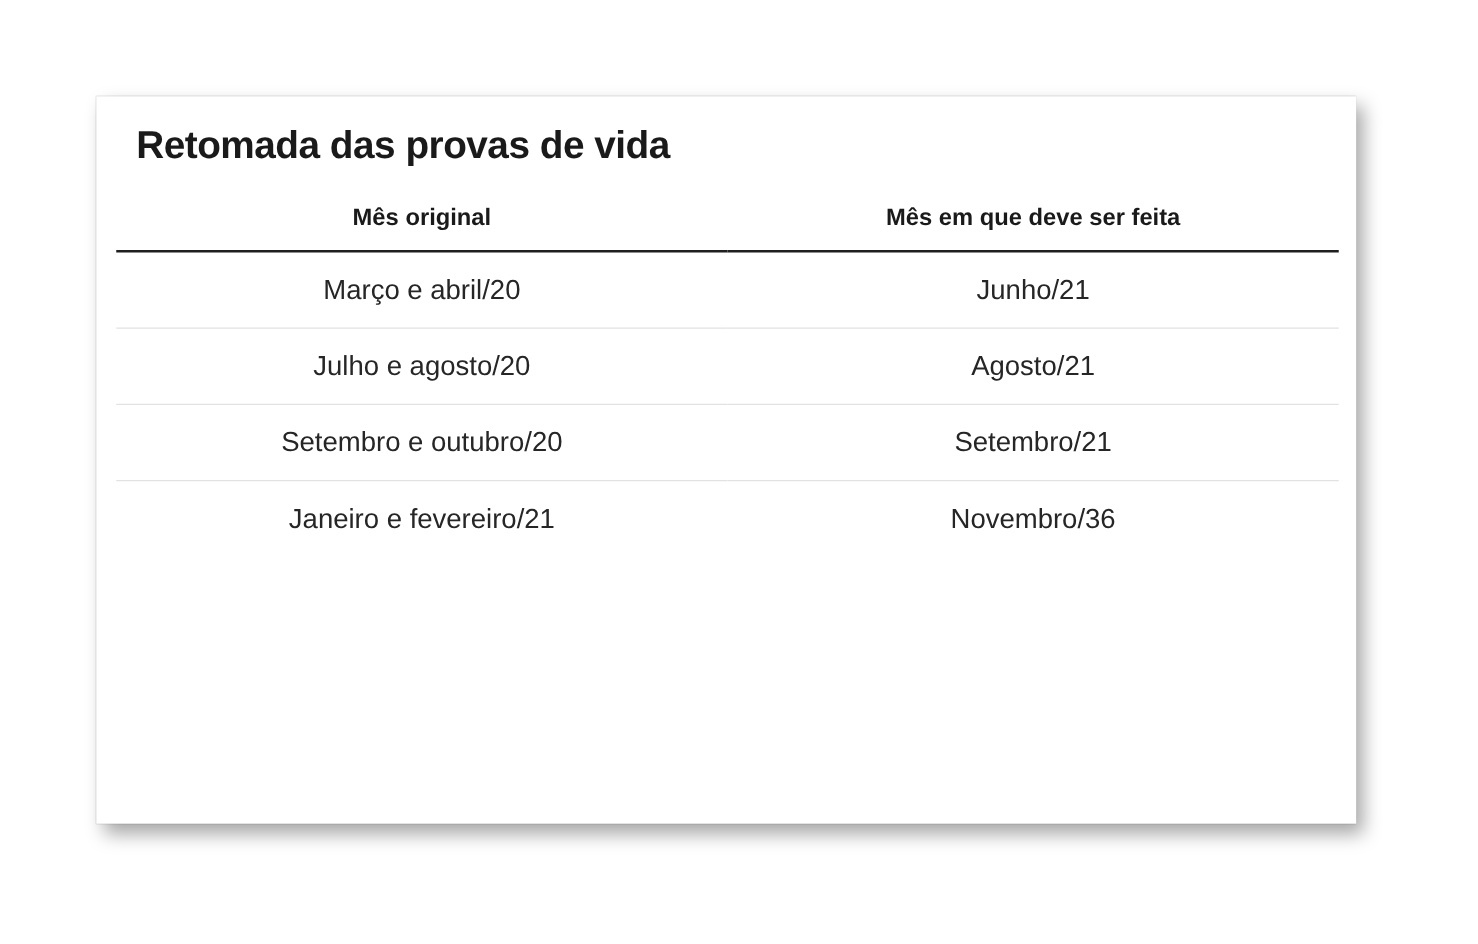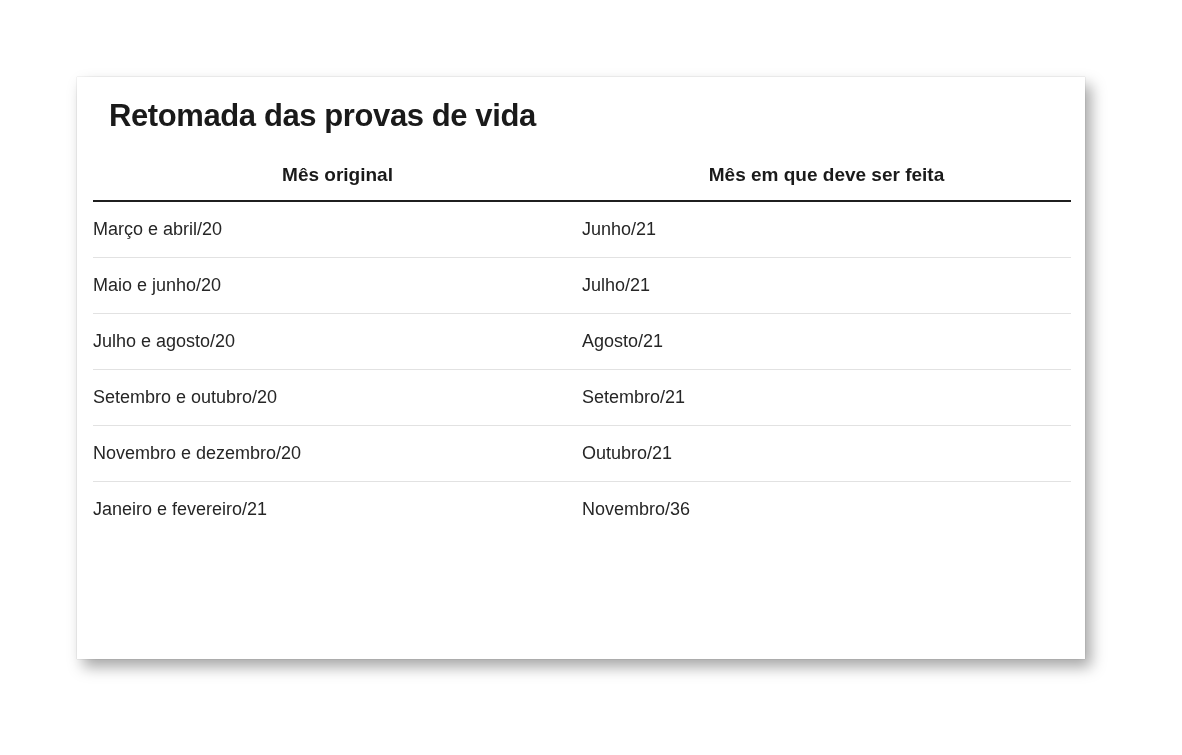--- a/index.html
+++ b/index.html
@@ -55,23 +55,24 @@
   table.schedule th {
     font-size: 19px;
     font-weight: bold;
     color: #1a1a1a;
     text-align: center;
     padding: 6px 0 14px 0;
     border-bottom: 2.5px solid #1f1f1f;
   }
 
   table.schedule td {
-    font-size: 18px;
+    font-size: 22px;
     font-weight: normal;
     color: #262626;
+    text-align: center;
     padding: 17px 0 17px 0;
     border-bottom: 1px solid #e2e2e2;
   }
 
   table.schedule tbody tr:last-child td {
     border-bottom: none;
   }
 
   .col-left { width: 50%; }
   .col-right { width: 50%; }
@@ -93,34 +94,26 @@
           <th>Mês original</th>
           <th>Mês em que deve ser feita</th>
         </tr>
       </thead>
       <tbody>
         <tr>
           <td>Março e abril/20</td>
           <td>Junho/21</td>
         </tr>
         <tr>
-          <td>Maio e junho/20</td>
-          <td>Julho/21</td>
-        </tr>
-        <tr>
           <td>Julho e agosto/20</td>
           <td>Agosto/21</td>
         </tr>
         <tr>
           <td>Setembro e outubro/20</td>
           <td>Setembro/21</td>
-        </tr>
-        <tr>
-          <td>Novembro e dezembro/20</td>
-          <td>Outubro/21</td>
         </tr>
         <tr>
           <td>Janeiro e fevereiro/21</td>
           <td>Novembro/36</td>
         </tr>
       </tbody>
     </table>
   </div>
 </div>
 

